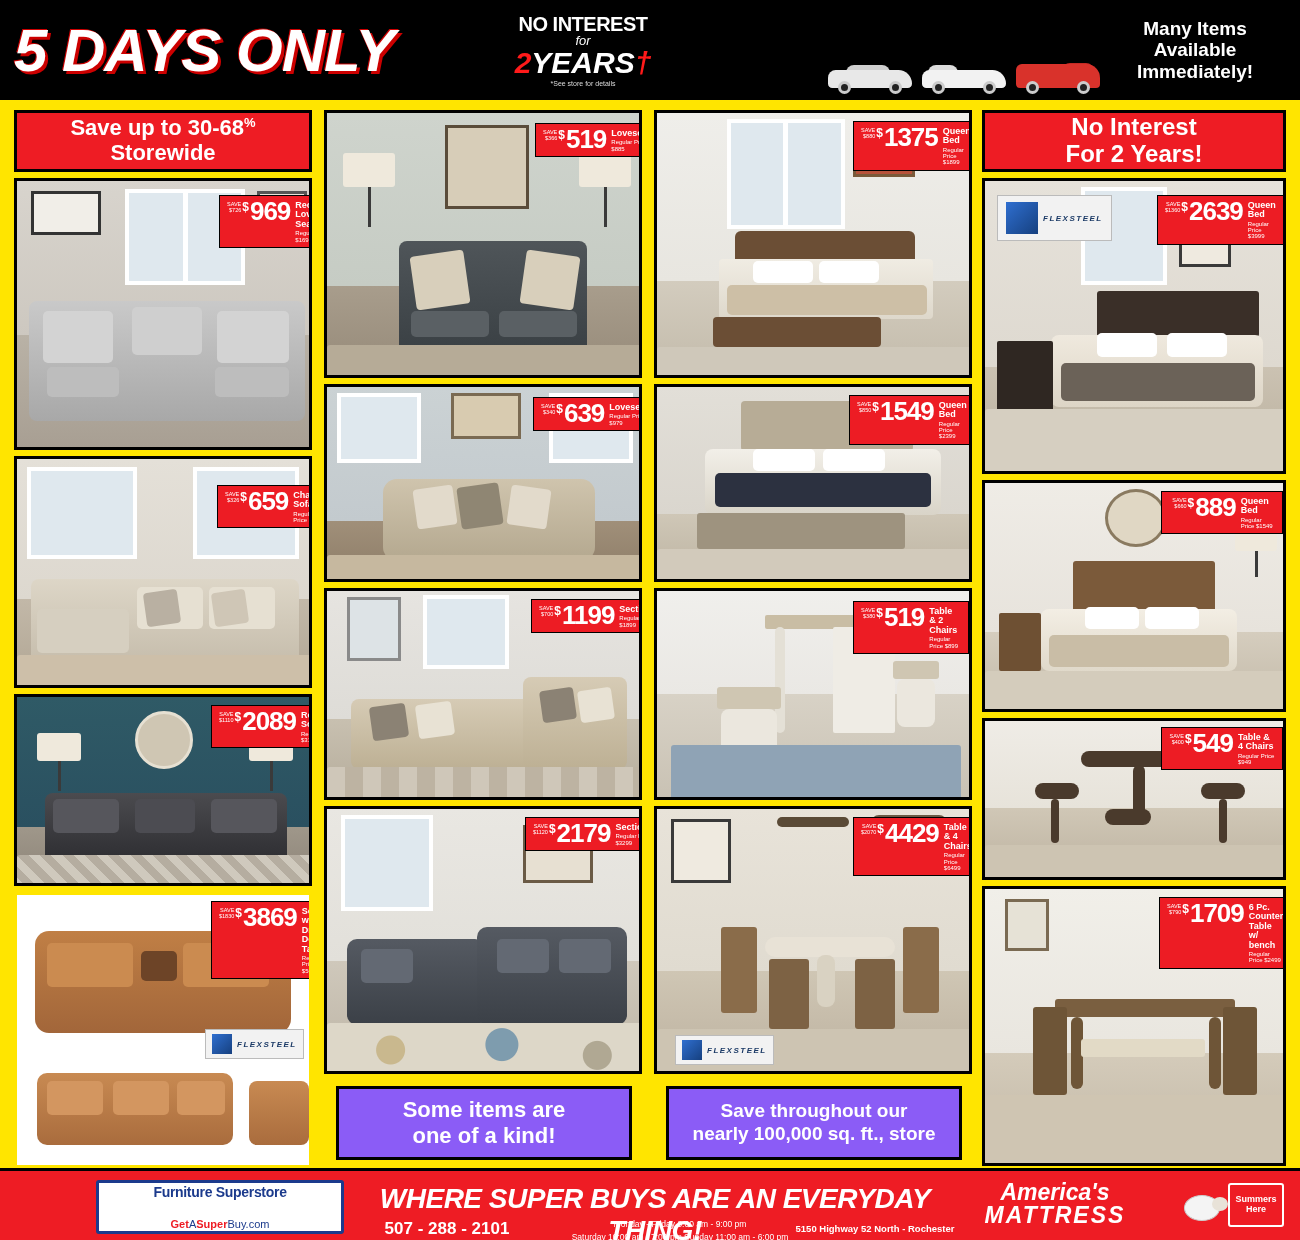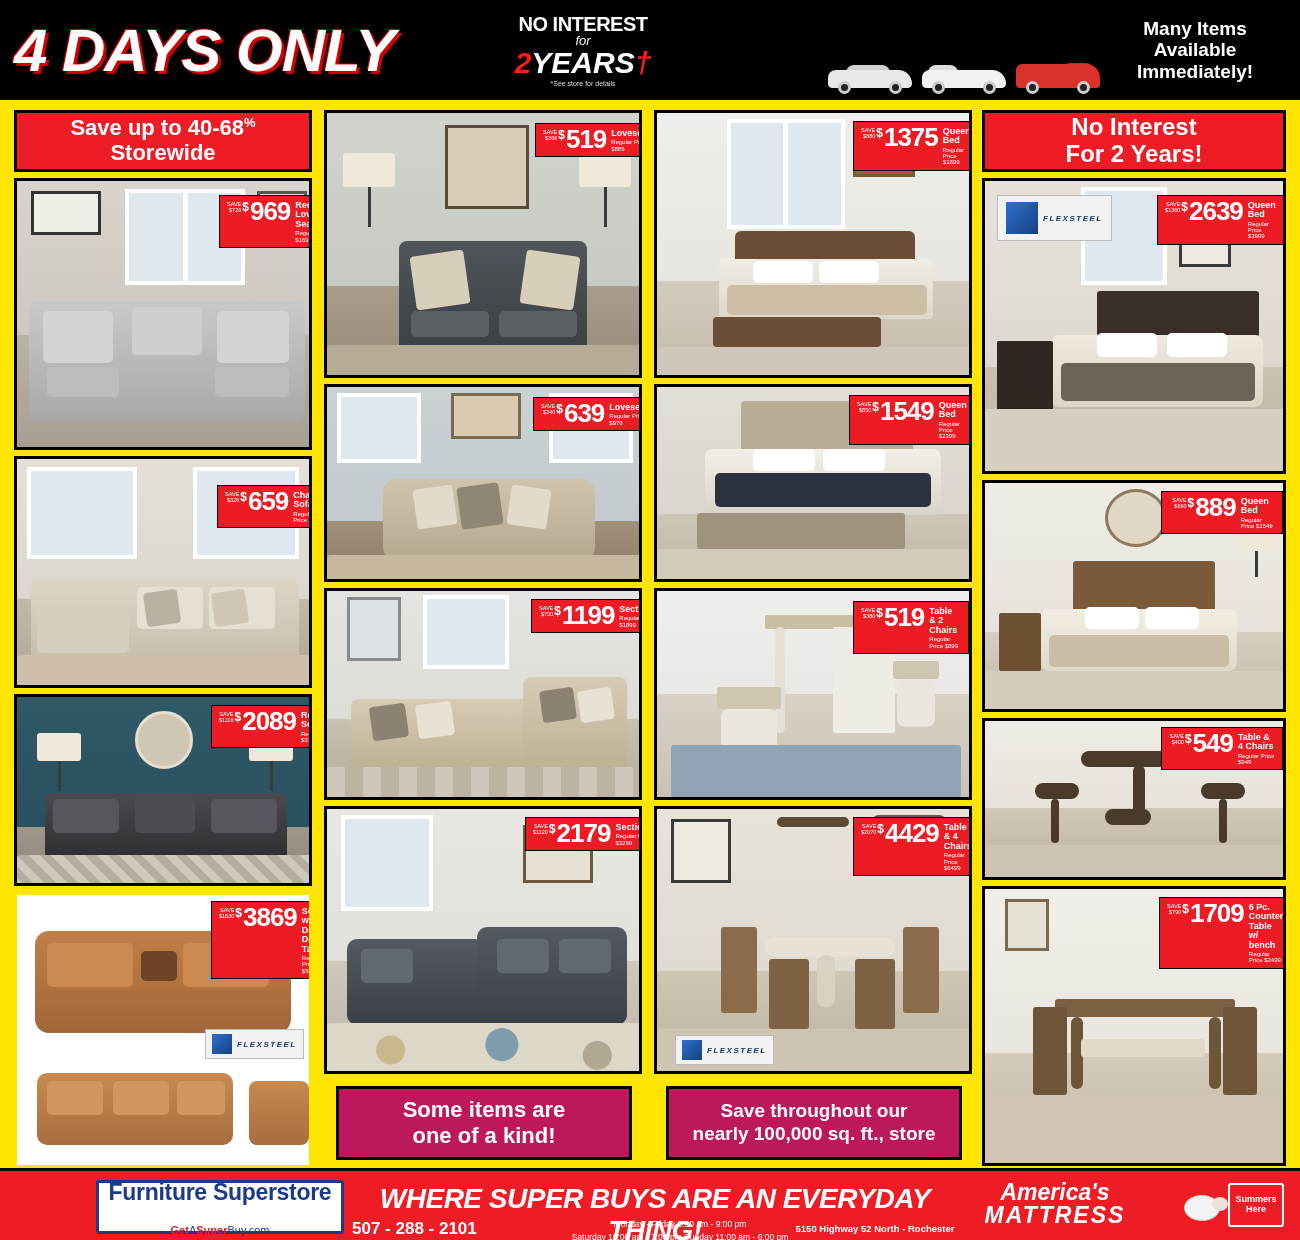--- a/index.html
+++ b/index.html
@@ -98,44 +98,44 @@
   .flexsteel {
     position:absolute; background:#f2f2f2; border:1px solid #bbb;
     display:flex; align-items:center; padding:4px 6px; z-index:6;
   }
   .flexsteel .fsq { width:20px; height:20px; background:#1b4fa0; margin-right:5px;
      background:linear-gradient(135deg,#2f6fd0 0%,#16407f 100%); }
   .flexsteel .ftx { font-size:8px; letter-spacing:1.5px; color:#1b3a66; font-weight:bold;font-style:italic; }
 
   
   .notebox {
-    position:absolute; background:#be185d; border:3px solid #000; color:#fff;
+    position:absolute; background:#8b5cf6; border:3px solid #000; color:#fff;
     font-weight:bold; text-align:center; display:flex; align-items:center; justify-content:center;
     font-size:22px; line-height:1.2;
   }
 
   
   .footer {
     position:absolute; left:0; bottom:0; width:1300px; height:72px;
     background:#ee1c24; border-top:3px solid #000;
   }
   .fs-logo {
     position:absolute; left:96px; top:9px; width:248px; height:54px;
     background:#fff; border:3px solid #1b3a8c; border-radius:3px;
     display:flex; flex-direction:column; align-items:center; justify-content:center;
   }
-  .fs-logo .l1 { font-size:23px; font-weight:bold; color:#1b3a8c; letter-spacing:-0.3px; }
+  .fs-logo .l1 { font-size:14px; font-weight:bold; color:#1b3a8c; letter-spacing:-0.3px; }
   .fs-logo .l2 { font-size:11px; color:#1b3a8c; margin-top:18px; }
   .fs-logo .l2 .red { color:#ee1c24; font-weight:bold; }
   .slogan {
     position:absolute; left:360px; top:12px; width:590px; text-align:center;
     color:#fff; font-weight:bold; font-style:italic; font-size:28px; letter-spacing:-0.5px;
   }
   .phone {
-    position:absolute; left:352px; top:48px; width:190px; text-align:left;
+    position:absolute; left:352px; top:48px; width:190px; text-align:center;
     color:#fff; font-weight:bold; font-size:17px;
   }
   .hours {
     position:absolute; left:530px; top:47px; width:300px; text-align:center;
     color:#fff; font-size:8.5px; line-height:1.5;
   }
   .address {
     position:absolute; left:760px; top:52px; width:230px; text-align:center;
     color:#fff; font-size:9.5px; font-weight:bold;
   }
@@ -149,21 +149,21 @@
     text-align:center; line-height:1.1;
   }
   .sheep { position:absolute; right:72px; top:20px; width:44px; height:34px; }
   .sheep .bodyw { position:absolute; left:0; top:4px; width:36px; height:26px; background:#f4f4f4; border-radius:50%; border:1px solid #ccc;}
   .sheep .head { position:absolute; right:0; top:6px; width:16px; height:14px; background:#e8e2d8; border-radius:50%; }
 </style>
 </head>
 <body>
 
 <div class="topbar">
-  <div class="days-only">4 DAYS ONLY</div>
+  <div class="days-only">5 DAYS ONLY</div>
 
   <div class="nointerest">
     <div class="l1">NO INTEREST</div>
     <div class="l2">for</div>
     <div class="l3">
       <span>2</span><span class="yrs">YEARS</span><span>†</span>
     </div>
     <div class="l4">*See store for details</div>
   </div>
 
@@ -185,21 +185,21 @@
         <div class="body"></div>
         <div class="w1"></div>
         <div class="w2"></div>
       </div>
   </div>
   <div class="many">Many Items Available Immediately!</div>
 </div>
 
 <div class="redbox" style="left:14px; top:110px; width:298px; height:62px; font-size:22px;">
   <div class="inner">
-    <span>Save up to 40-68</span><sup style="font-size:13px">%</sup><br>
+    <span>Save up to 30-68</span><sup style="font-size:13px">%</sup><br>
     <span>Storewide</span>
   </div>
 </div>
 
 <div class="panel" style="left:14px; top:178px; width:298px; height:272px;">
   <div class="scene">
     <div class="wall" style="background:linear-gradient(180deg,#d8d4cd 0%,#cdc8c0 58%, #b9b2a6 58%, #a89f93 100%);"></div>
     <div class="win" style="left:108px; top:8px; width:120px; height:96px;"></div>
     <div class="winsplit" style="left:166px; top:8px; width:5px; height:96px;"></div>
     <div class="art" style="left:14px; top:10px; width:70px; height:44px; background:#f1eee8; border-color:#333;"></div>

